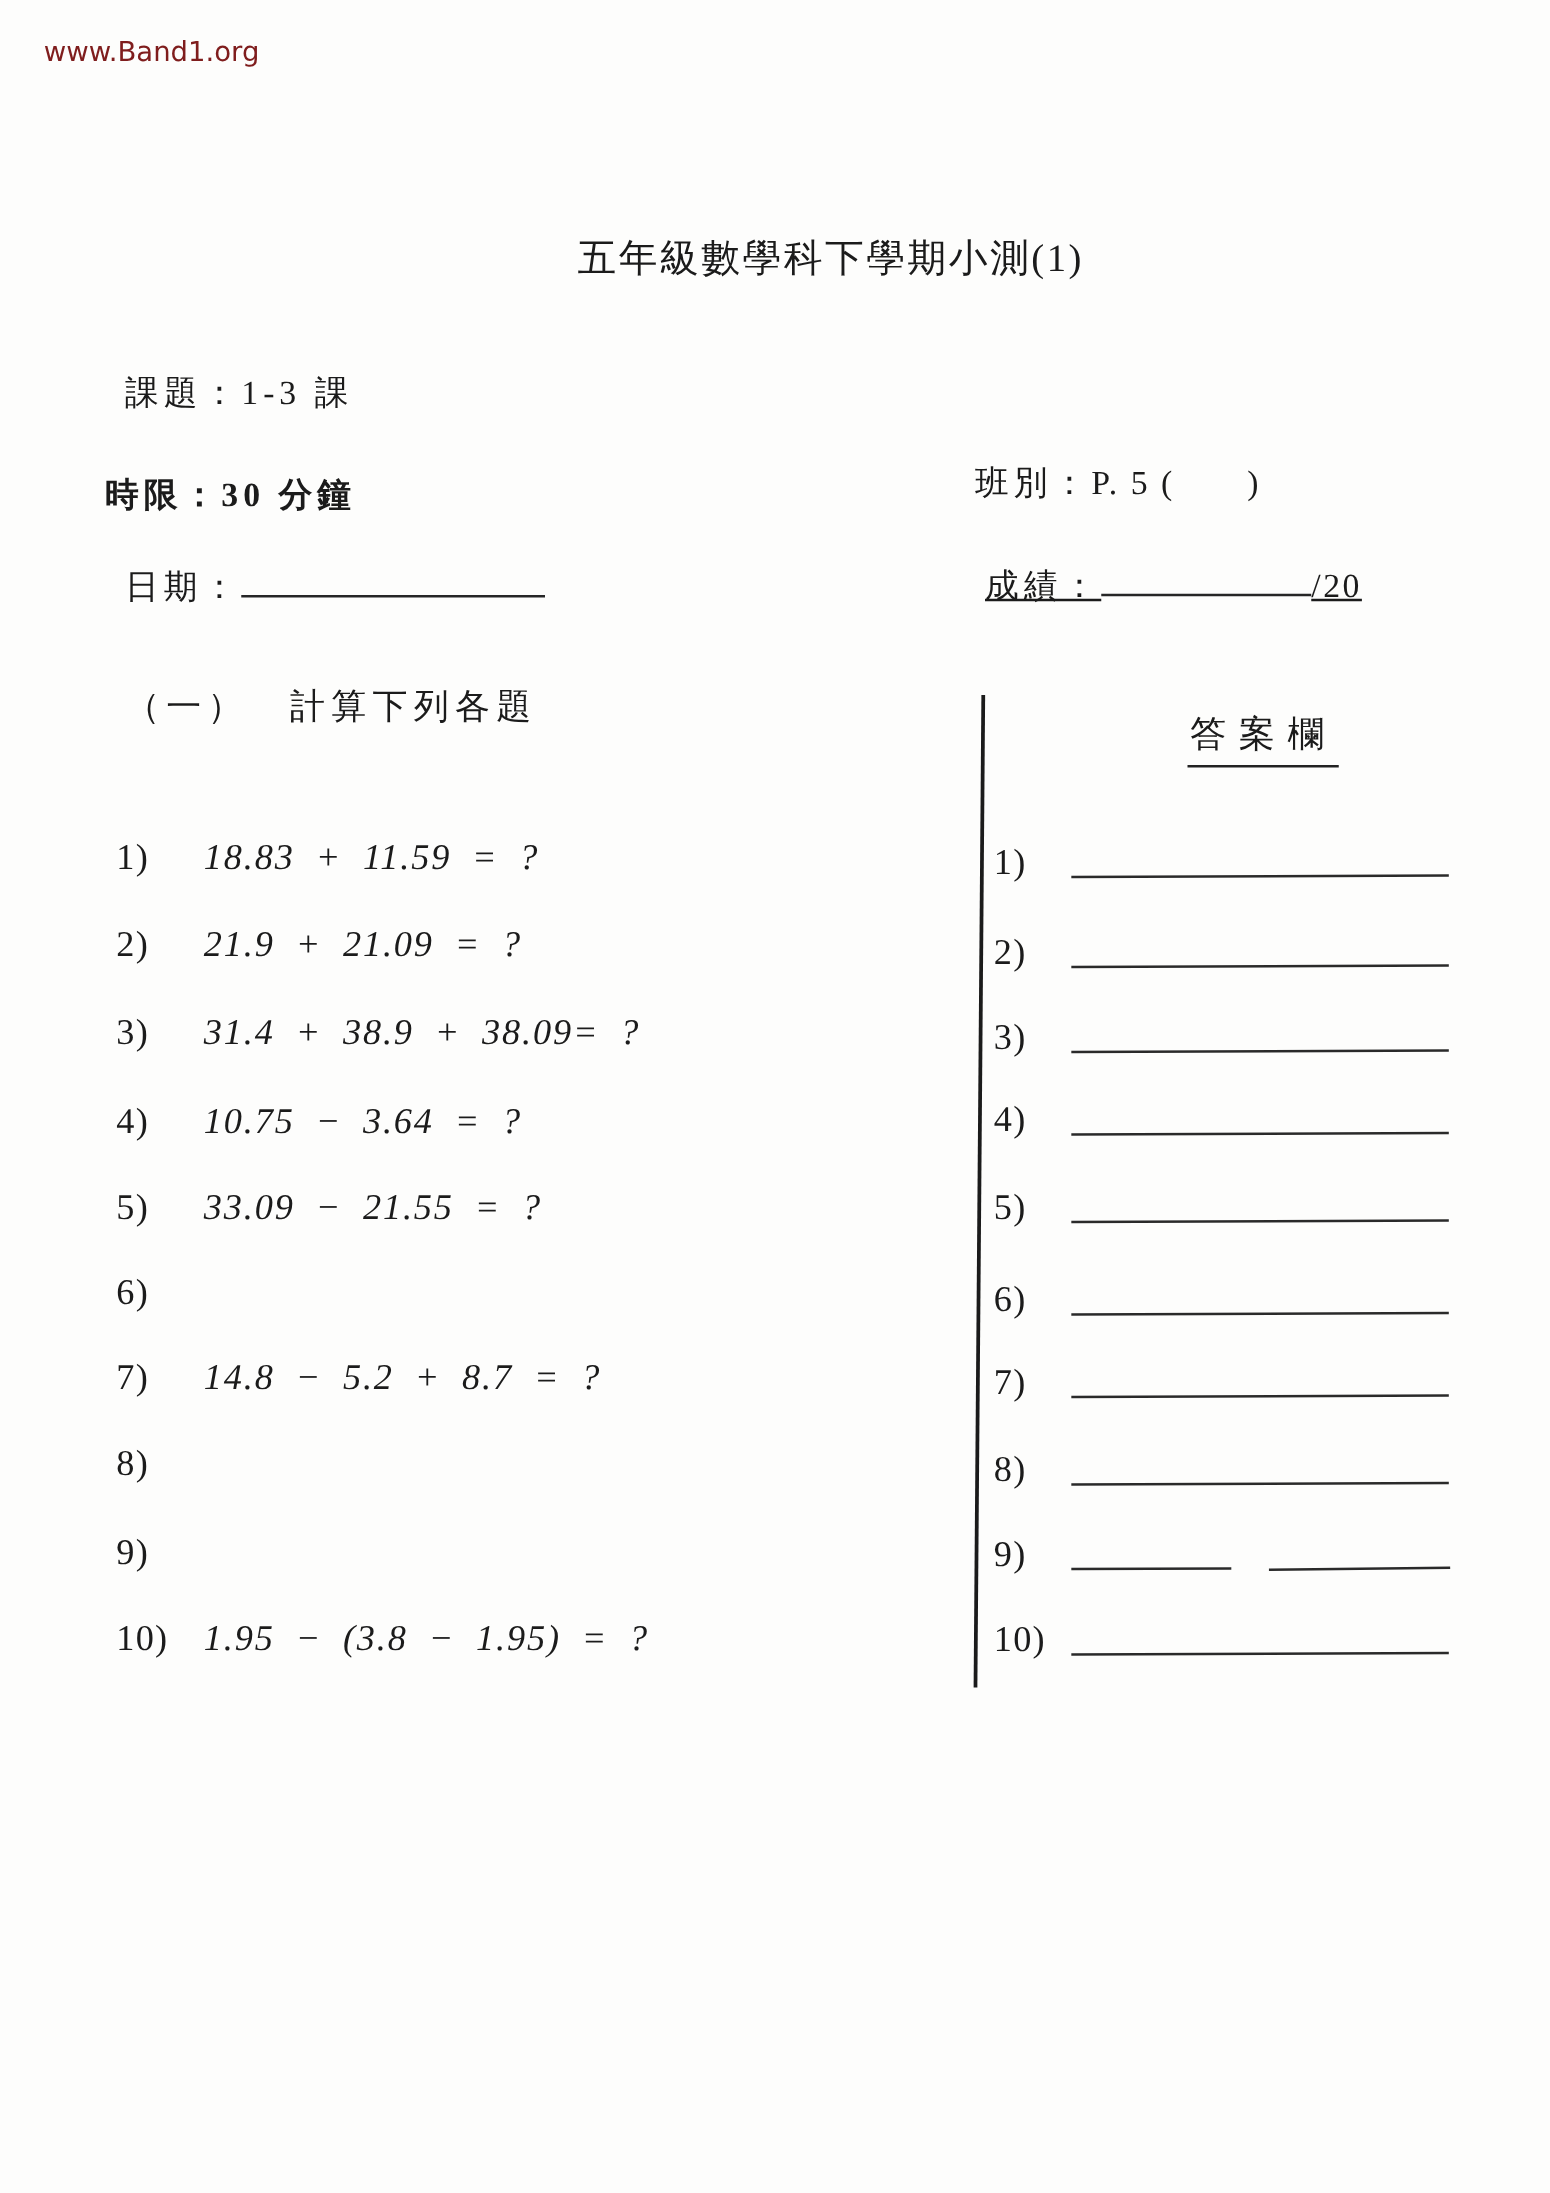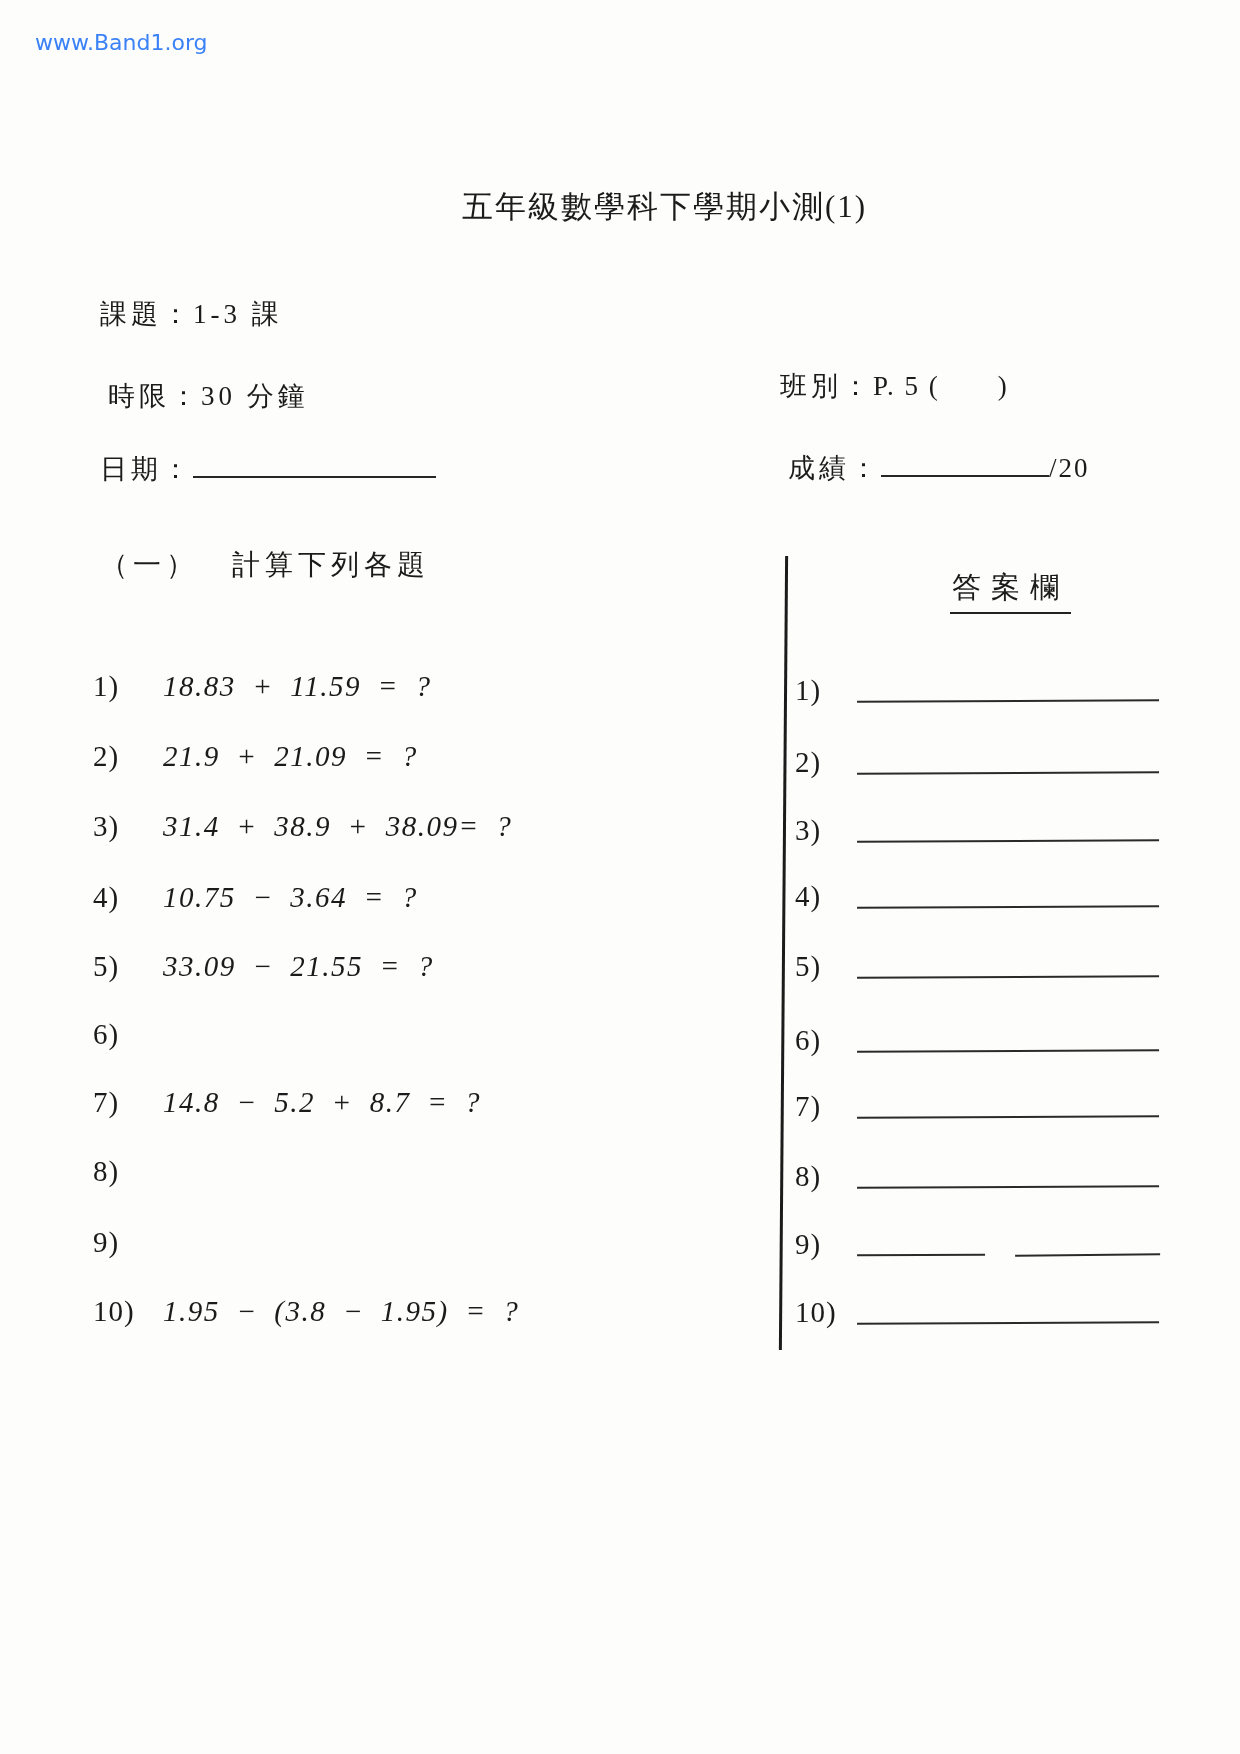--- a/index.html
+++ b/index.html
@@ -5,21 +5,21 @@
   html,body { margin:0; padding:0; background:#e8e8e8; }
   .page {
     position:relative; width:1240px; height:1754px;
     background:#fdfdfc; overflow:hidden;
     font-family:"Liberation Serif","DejaVu Serif",serif;
     color:#1b1b1b;
   }
   .watermark {
     position:absolute; left:35px; top:30px;
     font-family:"DejaVu Sans","Liberation Sans",sans-serif;
-    font-size:22px; color:#3b82f6;
+    font-size:22px; color:#7f1d1d;
   }
   .title {
     position:absolute; left:462px; top:186px;
     font-size:31px; letter-spacing:2px; white-space:nowrap;
   }
   .hrow {
     position:absolute; font-size:27px; white-space:nowrap;
   }
   .hrow .lbl, .hrow .val { letter-spacing:4px;text-align:center; }
   .blank {
@@ -65,31 +65,31 @@
 
 <div class="page">
 
   <div class="watermark">www.Band1.org</div>
 
   <div class="title">五年級數學科下學期小測(1)</div>
 
   <div class="hrow" style="left:100px; top:296px;">
     <span class="lbl">課題：</span><span class="val">1-3 課</span>
   </div>
-  <div class="hrow" style="left:108px; top:378px;">
+  <div class="hrow" style="left:84px; top:378px;font-weight:bold;">
     <span class="lbl">時限：</span><span class="val">30 分鐘</span>
   </div>
   <div class="hrow" style="left:100px; top:448px;">
     <span class="lbl">日期：</span><span class="blank" style="width:243px;"></span>
   </div>
 
   <div class="hrow" style="left:780px; top:368px;">
     <span class="lbl">班別：</span><span class="suffix">P. 5 (　　)</span>
   </div>
-  <div class="hrow" style="left:788px; top:447px;">
+  <div class="hrow" style="left:788px; top:447px;text-decoration:underline;">
     <span class="lbl">成績：</span><span class="blank" style="width:168px;"></span><span class="suffix">/20</span>
   </div>
 
   <div class="section-heading">（一）　計算下列各題</div>
 
   <div class="answer-title">答案欄</div>
   <div class="divider"></div>
 
   <div class="qrow" style="top:670px;">
     <span class="qnum">1)</span>

